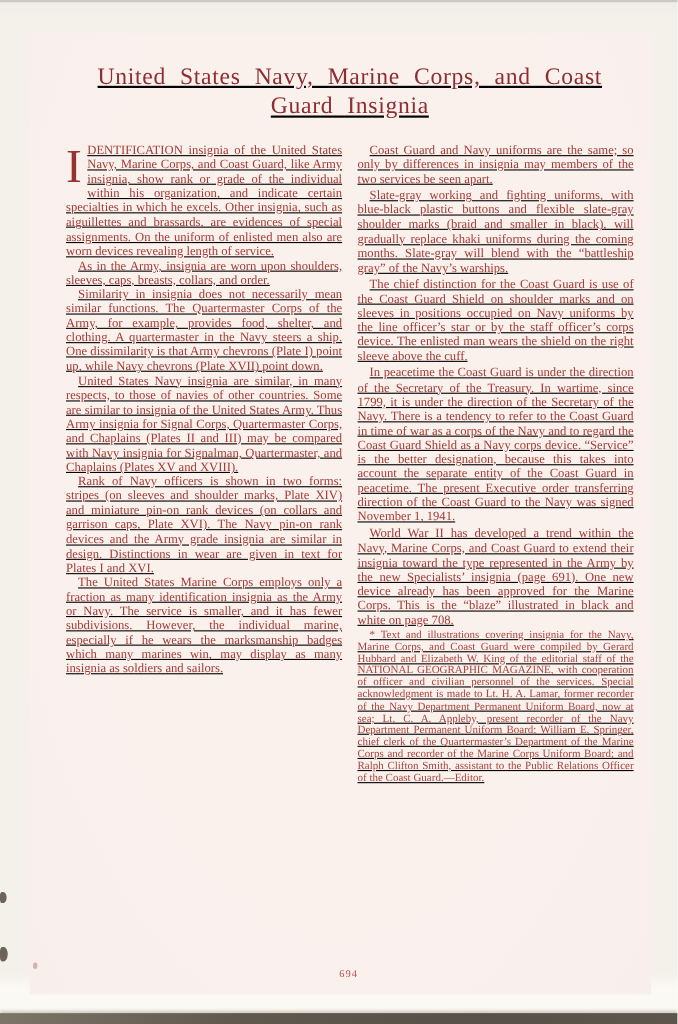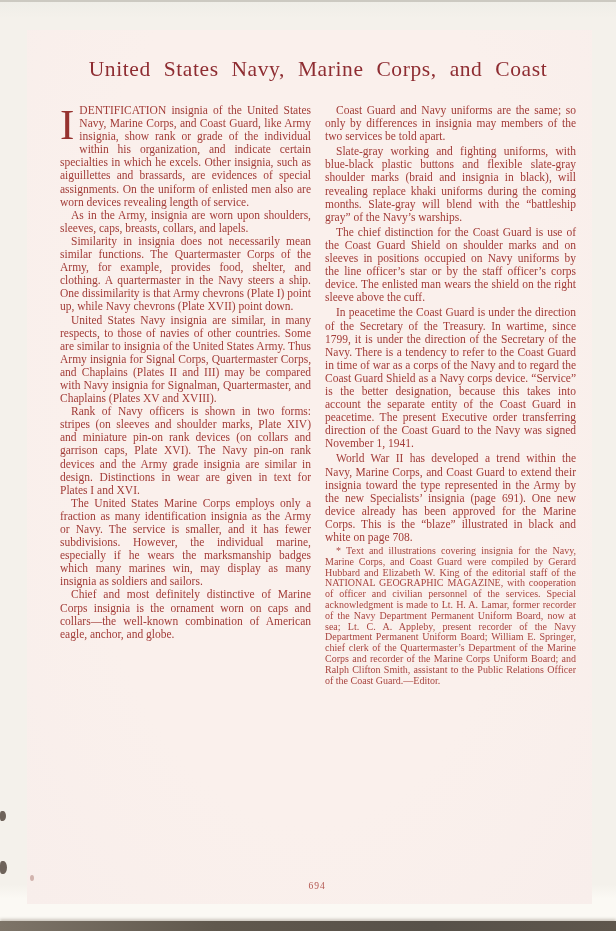--- a/index.html
+++ b/index.html
@@ -24,20 +24,21 @@
     position: absolute; background: #6e635a; border-radius: 40% 60% 60% 40%;
   }
   .speck.s1 { left: 0; top: 811px; width: 6px; height: 10px; }
   .speck.s2 { left: 0; top: 861px; width: 7px; height: 13px; }
   .smudge { position: absolute; left: 30px; top: 875px; width: 4px; height: 6px;
     background: #c09a93; border-radius: 50%; opacity: .7; }
 
   .paper {
     position: absolute; left: 27px; top: 30px; width: 565px; height: 874px;
     background: radial-gradient(ellipse at 50% 40%, #faf0ec 60%, #f8eeeb 100%);
+    text-decoration: underline;
   }
   .page-title {
     margin: 26px 16px 0 33px;
     text-align: center;
     color: #8e2d32;
     font-size: 21.5px;
     line-height: 27px;
     letter-spacing: 0.6px;
     word-spacing: 0.32em;
     font-weight: 400;
@@ -83,35 +84,35 @@
 </style>
 </head>
 <body>
 
 <div class="canvas">
   <div class="top-edge"></div>
 
   <div class="paper">
     <h1 class="page-title">
       <span>United States Navy, Marine Corps, and Coast</span><br>
+      <span>Guard Insignia</span>
     </h1>
 
     <div class="columns">
       <div class="col col-left">
           <p class="has-drop"><span class="dropcap">I</span>DENTIFICATION insignia of the United States Navy, Marine Corps, and Coast Guard, like Army insignia, show rank or grade of the individual within his organization, and indicate certain specialties in which he excels. Other insignia, such as aiguillettes and brassards, are evidences of special assignments. On the uniform of enlisted men also are worn devices revealing length of service.</p>
-          <p>As in the Army, insignia are worn upon shoulders, sleeves, caps, breasts, collars, and lapels.</p>
+          <p>As in the Army, insignia are worn upon shoulders, sleeves, caps, breasts, collars, and order.</p>
           <p>Similarity in insignia does not necessarily mean similar functions. The Quartermaster Corps of the Army, for example, provides food, shelter, and clothing. A quartermaster in the Navy steers a ship. One dissimilarity is that Army chevrons (Plate I) point up, while Navy chevrons (Plate XVII) point down.</p>
           <p>United States Navy insignia are similar, in many respects, to those of navies of other countries. Some are similar to insignia of the United States Army. Thus Army insignia for Signal Corps, Quartermaster Corps, and Chaplains (Plates II and III) may be compared with Navy insignia for Signalman, Quartermaster, and Chaplains (Plates XV and XVIII).</p>
           <p>Rank of Navy officers is shown in two forms: stripes (on sleeves and shoulder marks, Plate XIV) and miniature pin-on rank devices (on collars and garrison caps, Plate XVI). The Navy pin-on rank devices and the Army grade insignia are similar in design. Distinctions in wear are given in text for Plates I and XVI.</p>
           <p>The United States Marine Corps employs only a fraction as many identification insignia as the Army or Navy. The service is smaller, and it has fewer subdivisions. However, the individual marine, especially if he wears the marksmanship badges which many marines win, may display as many insignia as soldiers and sailors.</p>
-          <p>Chief and most definitely distinctive of Marine Corps insignia is the ornament worn on caps and collars—the well-known combination of American eagle, anchor, and globe.</p>
         </div>
       <div class="col col-right">
-        <p>Coast Guard and Navy uniforms are the same; so only by differences in insignia may members of the two services be told apart.</p>
-          <p>Slate-gray working and fighting uniforms, with blue-black plastic buttons and flexible slate-gray shoulder marks (braid and insignia in black), will revealing replace khaki uniforms during the coming months. Slate-gray will blend with the “battleship gray” of the Navy’s warships.</p>
+        <p>Coast Guard and Navy uniforms are the same; so only by differences in insignia may members of the two services be seen apart.</p>
+          <p>Slate-gray working and fighting uniforms, with blue-black plastic buttons and flexible slate-gray shoulder marks (braid and smaller in black), will gradually replace khaki uniforms during the coming months. Slate-gray will blend with the “battleship gray” of the Navy’s warships.</p>
           <p>The chief distinction for the Coast Guard is use of the Coast Guard Shield on shoulder marks and on sleeves in positions occupied on Navy uniforms by the line officer’s star or by the staff officer’s corps device. The enlisted man wears the shield on the right sleeve above the cuff.</p>
           <p>In peacetime the Coast Guard is under the direction of the Secretary of the Treasury. In wartime, since 1799, it is under the direction of the Secretary of the Navy. There is a tendency to refer to the Coast Guard in time of war as a corps of the Navy and to regard the Coast Guard Shield as a Navy corps device. “Service” is the better designation, because this takes into account the separate entity of the Coast Guard in peacetime. The present Executive order transferring direction of the Coast Guard to the Navy was signed November 1, 1941.</p>
           <p>World War II has developed a trend within the Navy, Marine Corps, and Coast Guard to extend their insignia toward the type represented in the Army by the new Specialists’ insignia (page 691). One new device already has been approved for the Marine Corps. This is the “blaze” illustrated in black and white on page 708.</p>
           <p class="footnote">* Text and illustrations covering insignia for the Navy, Marine Corps, and Coast Guard were compiled by Gerard Hubbard and Elizabeth W. King of the editorial staff of the NATIONAL GEOGRAPHIC MAGAZINE, with cooperation of officer and civilian personnel of the services. Special acknowledgment is made to Lt. H. A. Lamar, former recorder of the Navy Department Permanent Uniform Board, now at sea; Lt. C. A. Appleby, present recorder of the Navy Department Permanent Uniform Board; William E. Springer, chief clerk of the Quartermaster’s Department of the Marine Corps and recorder of the Marine Corps Uniform Board; and Ralph Clifton Smith, assistant to the Public Relations Officer of the Coast Guard.—Editor.</p>
       </div>
     </div>
 
     <div class="folio">694</div>
   </div>
 

